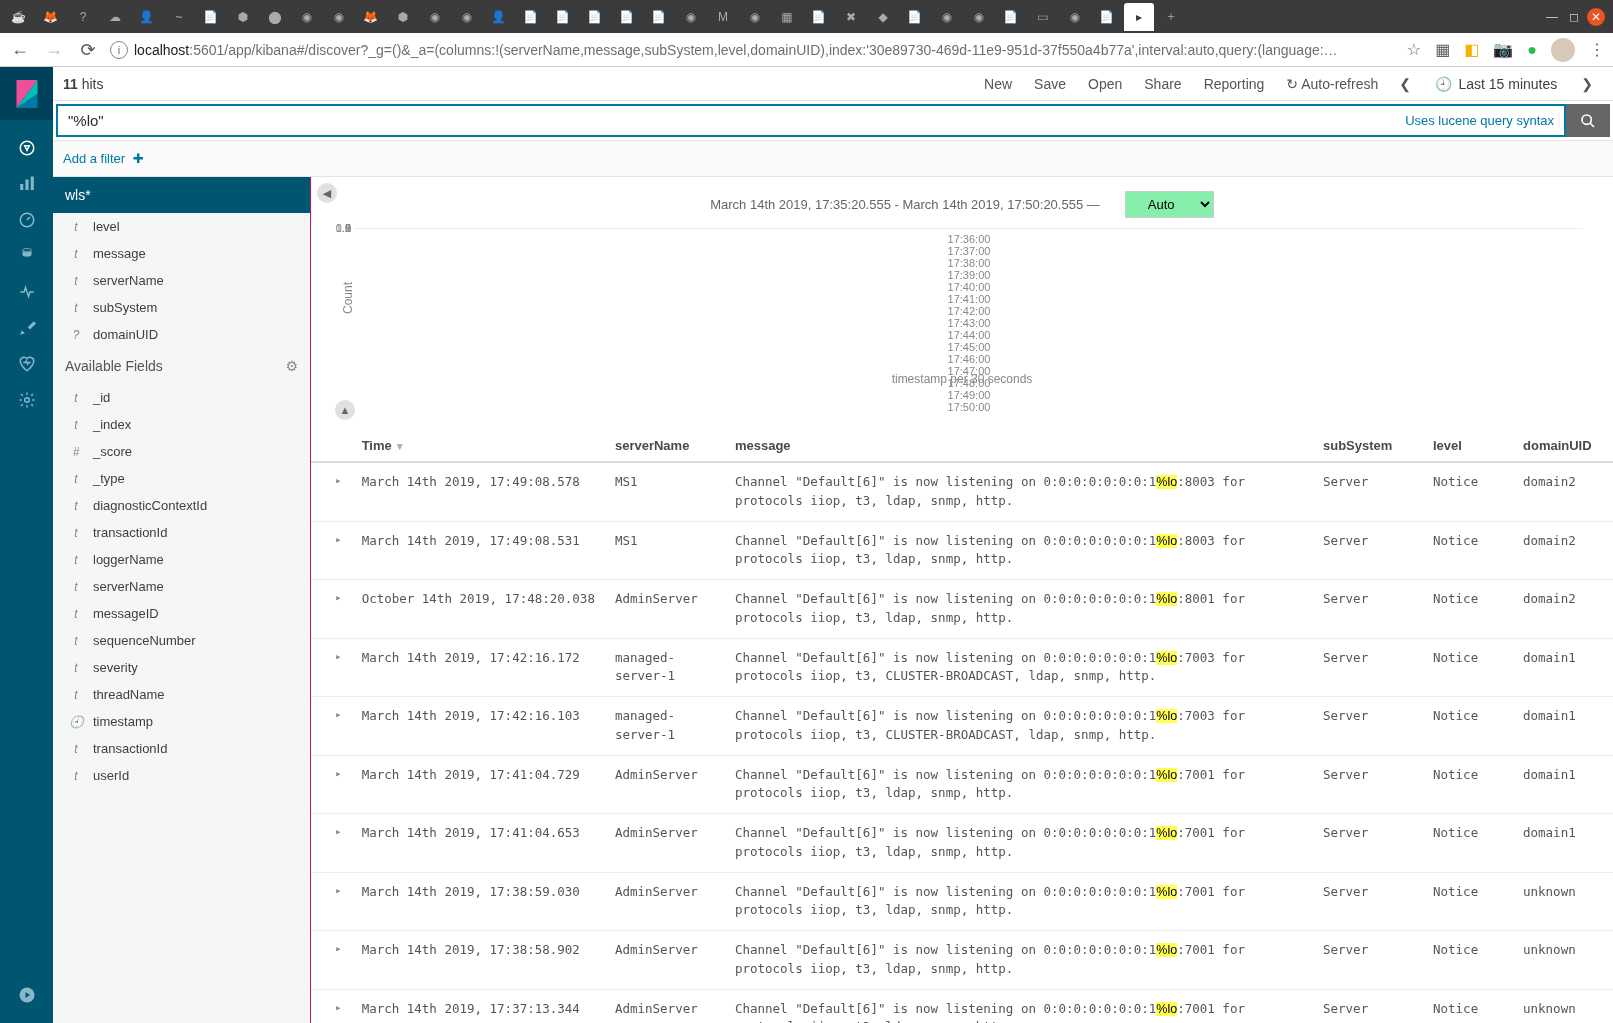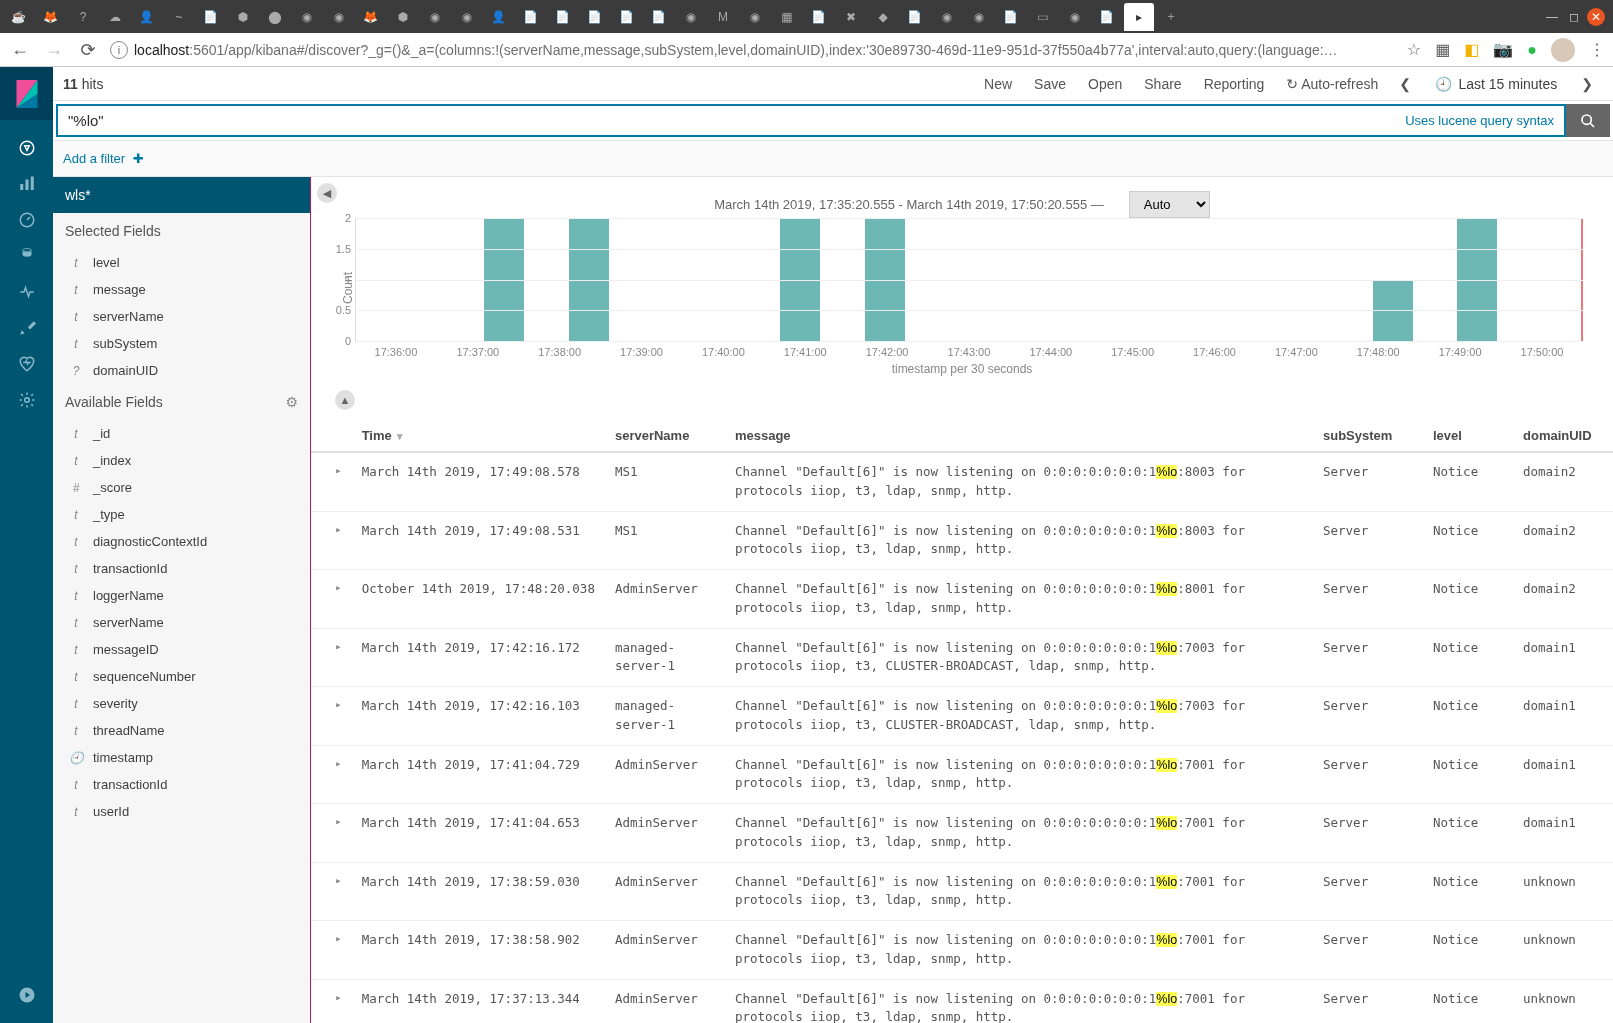--- a/index.html
+++ b/index.html
@@ -53,32 +53,32 @@
 .sidebar { width:258px; background:#f6f6f6; border-right:1px solid #be185d; overflow-y:auto; font-size:13px;}
 .sidebar .index { background:#005571; color:#fff; padding:10px 12px; font-size:14px;}
 .sidebar .section-hdr { padding:10px 12px; color:#555; font-size:14px; display:flex; align-items:center;}
 .sidebar .section-hdr .gear { margin-left:auto; color:#888; cursor:pointer;}
 .sidebar .field { padding:6px 12px 6px 16px; cursor:pointer; display:flex; align-items:center; gap:10px; color:#3f3f3f;}
 .sidebar .field .tag { width:14px; text-align:center; color:#888; font-size:12px; font-style:italic;}
 
 .results { flex:1; overflow-y:auto; position:relative; padding:0 0 20px 0;}
 .collapse-btn { position:absolute; left:6px; top:6px; width:20px; height:20px; background:#e0e0e0; border-radius:50%; display:flex; align-items:center; justify-content:center; font-size:11px; color:#666; cursor:pointer;}
 .chart-area { padding:14px 30px 6px 30px; }
-.chart-header { text-align:center; font-size:13px; color:#666; display:flex; align-items:center; justify-content:center; gap:25px;}
-.chart-header select { padding:4px 22px 4px 10px; border:1px solid #ccc; background:#e5e5e5; font-size:13px;}
+.chart-header { text-align:center; font-size:13px; color:#666; margin-bottom:10px; display:flex; align-items:center; justify-content:center; gap:25px;}
+.chart-header select { padding:4px 22px 4px 18px; border:1px solid #ccc; background:#86efac; font-size:13px;}
 .chart { display:flex; height:140px;}
 .chart .y-label { writing-mode:vertical-rl; transform:rotate(180deg); font-size:12px; color:#888; text-align:center;}
 .chart .plot { flex:1; display:flex; flex-direction:column;}
 .chart .grid { flex:1; position:relative; border-left:1px solid #ddd; border-bottom:1px solid #ddd;}
 .chart .grid .hline { position:absolute; left:0; right:0; border-top:1px solid #eee;}
 .chart .grid .ytick { position:absolute; left:-30px; width:25px; text-align:right; font-size:11px; color:#888; transform:translateY(-50%);}
 .chart .grid .bars { position:absolute; inset:0; display:flex; align-items:flex-end;}
 .chart .grid .bar { flex:1; margin:0 1px; background:#6db8b5; }
 .chart .grid .end-line { position:absolute; right:0; top:0; bottom:0; width:2px; background:#ee7777;}
-.chart .xticks { display:flex; font-size:11px; color:#888; margin-top:4px;}
+.chart .xticks { display:flex; font-size:11px; color:#888; margin-top:4px;flex-direction:column;}
 .chart .xticks span { flex:1; text-align:center;}
 .chart-xlabel { text-align:center; font-size:12px; color:#888; margin-top:4px;}
 
 .caret-up { width:20px; height:20px; background:#e0e0e0; border-radius:50%; display:flex; align-items:center;justify-content:center; margin:8px 0 0 24px; font-size:11px; color:#666; cursor:pointer;}
 
 .doc-table { width:100%; border-collapse:collapse; margin-top:10px;}
 .doc-table th { text-align:left; padding:8px 10px; border-bottom:2px solid #ddd; font-weight:700; color:#4a4a4a; font-size:13px;}
 .doc-table th .sort { color:#aaa; font-size:10px; margin-left:3px;}
 .doc-table td { padding:10px 10px; border-bottom:1px solid #eee; vertical-align:top; font-family:Menlo,Consolas,monospace; font-size:12.5px; color:#555; line-height:1.5;}
 .doc-table td.expand { width:24px; color:#888; cursor:pointer; font-size:11px; padding-left:24px;}
@@ -255,21 +255,20 @@
       </div>
     </div>
 
     <div class="filter-row">
       <span class="add-filter"><span>Add a filter</span><span class="plus"> ✚</span></span>
     </div>
 
     <div class="content">
       <div class="sidebar">
         <div class="index">wls*</div>
-        <div class="section-hdr">Selected Fields</div>
         <div id="selected-fields">
             <div class="field">
               <span class="tag">t</span>
               <span>level</span>
             </div>
             <div class="field">
               <span class="tag">t</span>
               <span>message</span>
             </div>
             <div class="field">

